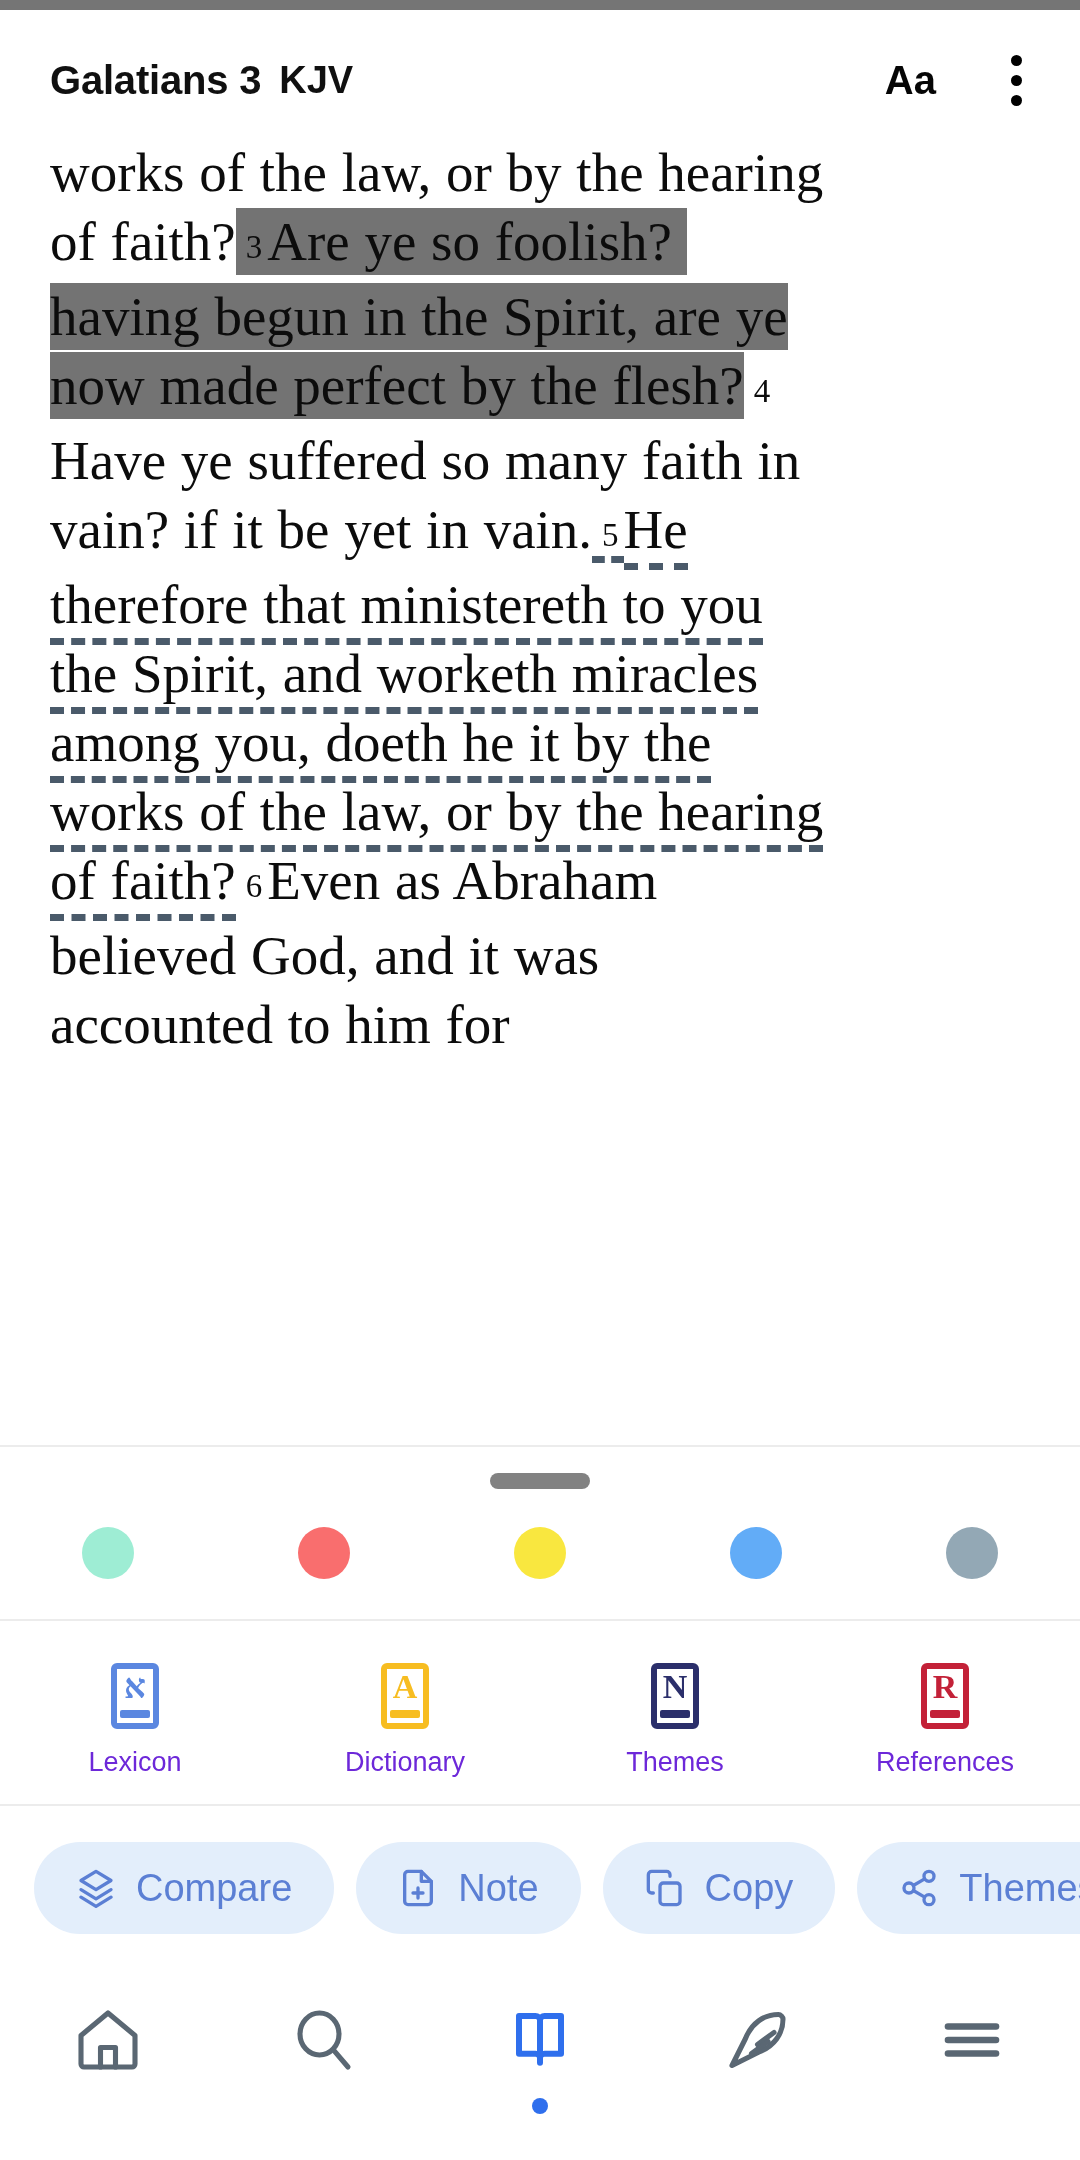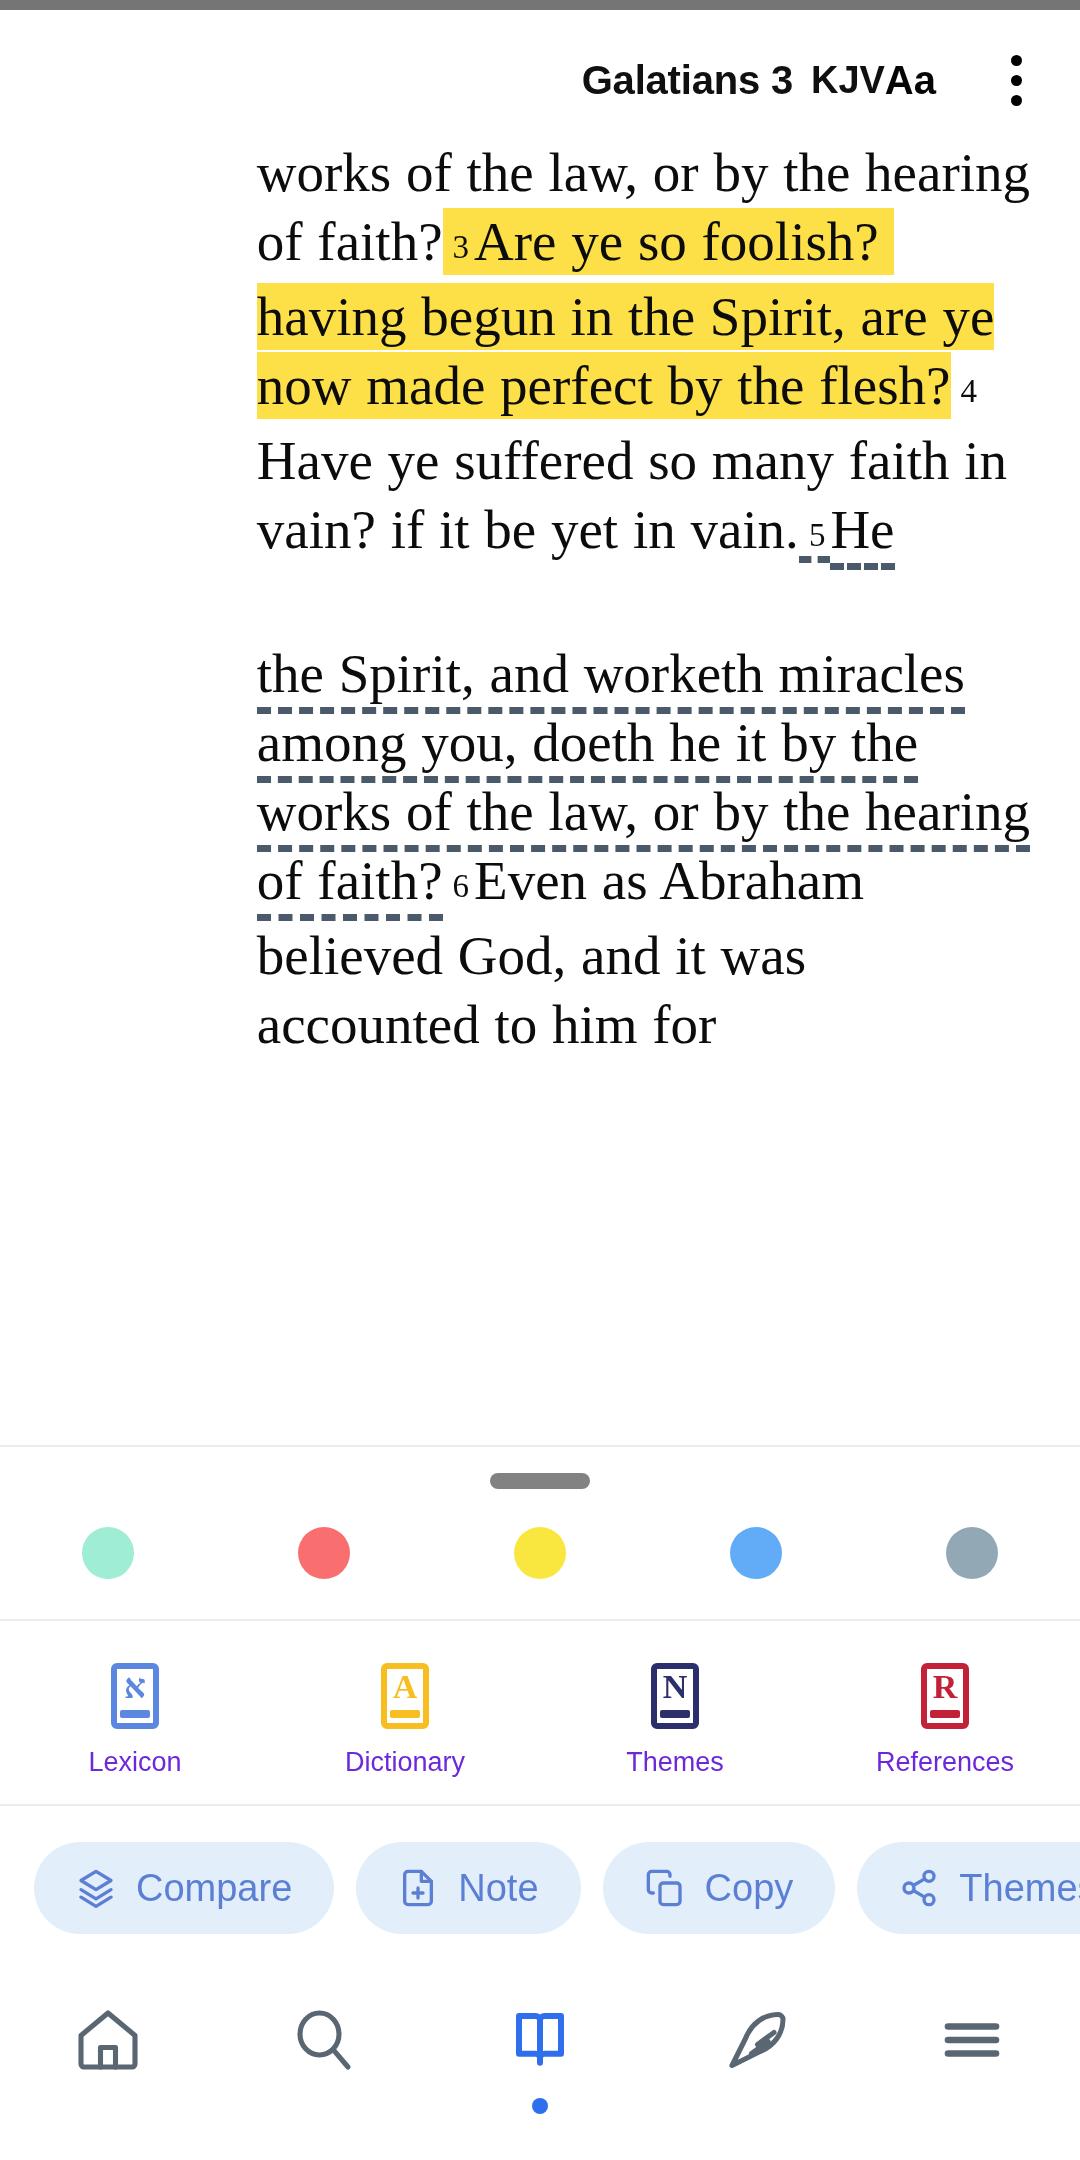--- a/index.html
+++ b/index.html
@@ -12,21 +12,20 @@
     overflow: hidden;
   }
 
   #app {
     position: relative;
     width: 1080px;
     height: 2160px;
     background: #ffffff;
     display: flex;
     flex-direction: column;
-    align-items: flex-end;
   }
 
   
   .status-bar {
     height: 10px;
     width: 100%;
     background: #757575;
     flex: 0 0 auto;
   }
 
@@ -89,21 +88,21 @@
   .verse-body {
     font-family: "Liberation Serif", serif;
     font-size: 55px;
     line-height: 69px;
     color: #0c0c0c;
     text-align: left;
     word-spacing: 1px;
     margin-top: -12px;
   }
   .hl {
-    background: #fde047;
+    background: #737373;
     padding: 3px 0;
     box-decoration-break: clone;
     -webkit-box-decoration-break: clone;
   }
   .vnum {
     font-size: 33px;
     vertical-align: 2px;
     padding-right: 5px;
     padding-left: 10px;
   }
@@ -273,21 +272,21 @@
   </div>
 
   <div class="scripture">
     <div class="verse-body">
       <span>works of the law, or by the hearing</span><br>
       <span>of faith?</span><span class="hl"><span class="vnum">3</span><span>Are ye so foolish?</span>&nbsp;</span><br>
       <span class="hl">having begun in the Spirit, are ye</span><br>
       <span class="hl">now made perfect by the flesh?</span><span class="vnum">4</span><br>
       <span>Have ye suffered so many faith in</span><br>
       <span>vain? if it be yet in vain.</span><span class="vnum dashed">5</span><span class="dashed">He</span><br>
-      <br>
+      <span class="dashed">therefore that ministereth to you</span><br>
       <span class="dashed">the Spirit, and worketh miracles</span><br>
       <span class="dashed">among you, doeth he it by the</span><br>
       <span class="dashed">works of the law, or by the hearing</span><br>
       <span class="dashed">of faith?</span><span class="vnum">6</span><span>Even as Abraham</span><br>
       <span>believed God, and it was</span><br>
       <span>accounted to him for</span>
     </div>
   </div>
 
   <div class="sheet">

